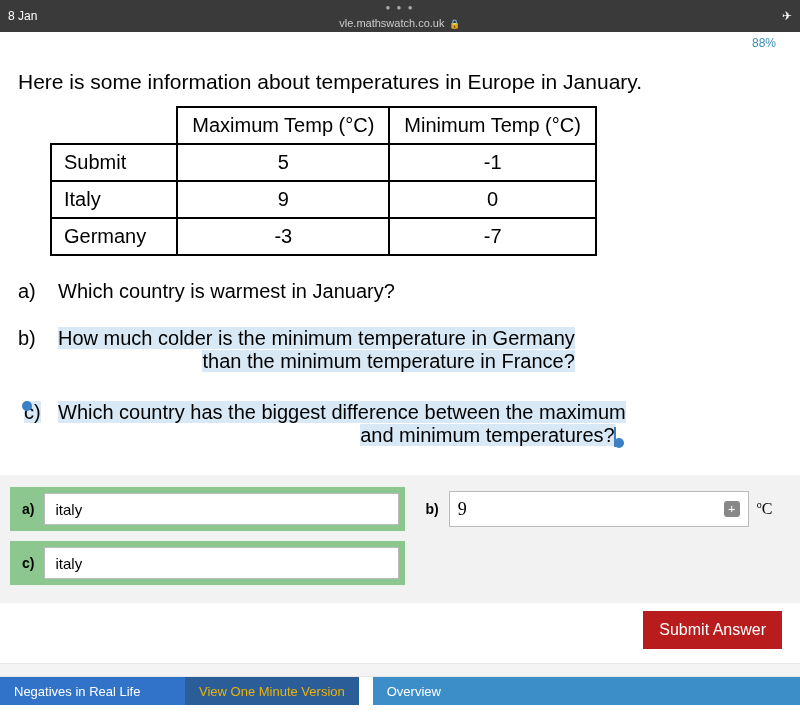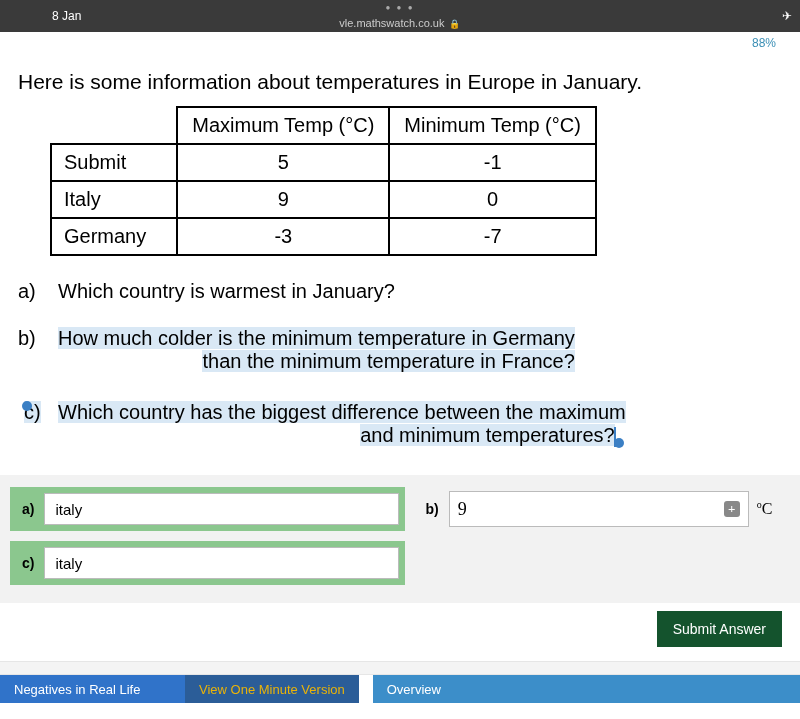--- a/index.html
+++ b/index.html
@@ -1,19 +1,19 @@
 <!DOCTYPE html>
 <html><head>
   <meta charset="utf-8">
   <style>
     * { margin: 0; padding: 0; box-sizing: border-box; }
     body { font-family: Arial, sans-serif; background: #fff; width: 800px; height: 719px; overflow: hidden; }
     
     .status-bar { background: #3a3a3a; color: #fff; display: flex; align-items: center; height: 32px; padding: 0 8px; font-size: 12px; position: relative; }
-    .status-date { position: absolute; left: 8px; margin-left: 44px; }
+    .status-date { position: absolute; left: 8px; }
     .dots { position: absolute; left: 50%; transform: translateX(-50%); top: 3px; font-size: 8px; letter-spacing: 2px; color: #aaa; }
     .url-text { position: absolute; left: 50%; transform: translateX(-50%); bottom: 3px; font-size: 11px; color: #ccc; }
     .lock-icon { font-size: 9px; margin-left: 2px; }
     .plane-icon { position: absolute; right: 8px; }
     
     .battery-row { display: flex; justify-content: flex-end; padding: 4px 24px 0 7px; }
     .battery { color: #3b8fb5; font-size: 12px; }
     
     .content { padding: 20px 18px 10px 18px; }
     .intro-text { font-size: 21px; margin-bottom: 12px; }
@@ -43,21 +43,21 @@
     .ain-c { width: 355px; }
     .b-group { display: flex; align-items: center; }
     .b-group .alabel { font-weight: bold; margin-right: 10px; font-size: 14px; }
     .b-input-wrap { border: 1px solid #bbb; background: #fff; display: flex; align-items: center; width: 300px; height: 36px; padding: 0 8px; font-size: 18px; font-family: Georgia, serif; }
     .b-input-wrap .val { flex: 1; }
     .plus-icon { width: 16px; height: 16px; background: #888; color: #fff; border-radius: 3px; display: flex; align-items: center; justify-content: center; font-size: 13px; font-weight: bold; }
     .unit { font-family: Georgia, serif; font-size: 16px; margin-left: 8px; }
     .unit sup { font-size: 10px; }
     
     .submit-row { display: flex; justify-content: flex-end; padding: 8px 18px 14px 0; background: #fff; }
-    .submit-btn { background: #14532d; color: #fff; border: none; padding: 10px 16px; font-size: 14px; cursor: pointer; }
+    .submit-btn { background: #b91c1c; color: #fff; border: none; padding: 10px 16px; font-size: 16px; cursor: pointer; }
     
     .divider-gray { height: 14px; background: #f4f4f4; border-top: 1px solid #e6e6e6; border-bottom: 1px solid #e6e6e6; }
     
     .bottom-bar { display: flex; height: 28px; }
     .bb-topic { background: #3073c9; color: #fff; display: flex; align-items: center; padding: 0 14px; font-size: 13px; flex: 0 0 185px; }
     .bb-view { background: #2b5d98; color: #eab308; display: flex; align-items: center; padding: 0 14px; font-size: 13px; }
     .bb-gap { width: 14px; background: #fff; }
     .bb-overview { background: #3c8ec9; color: #fff; display: flex; align-items: center; padding: 0 14px; font-size: 13px; flex: 1; }
   </style>
 </head>

